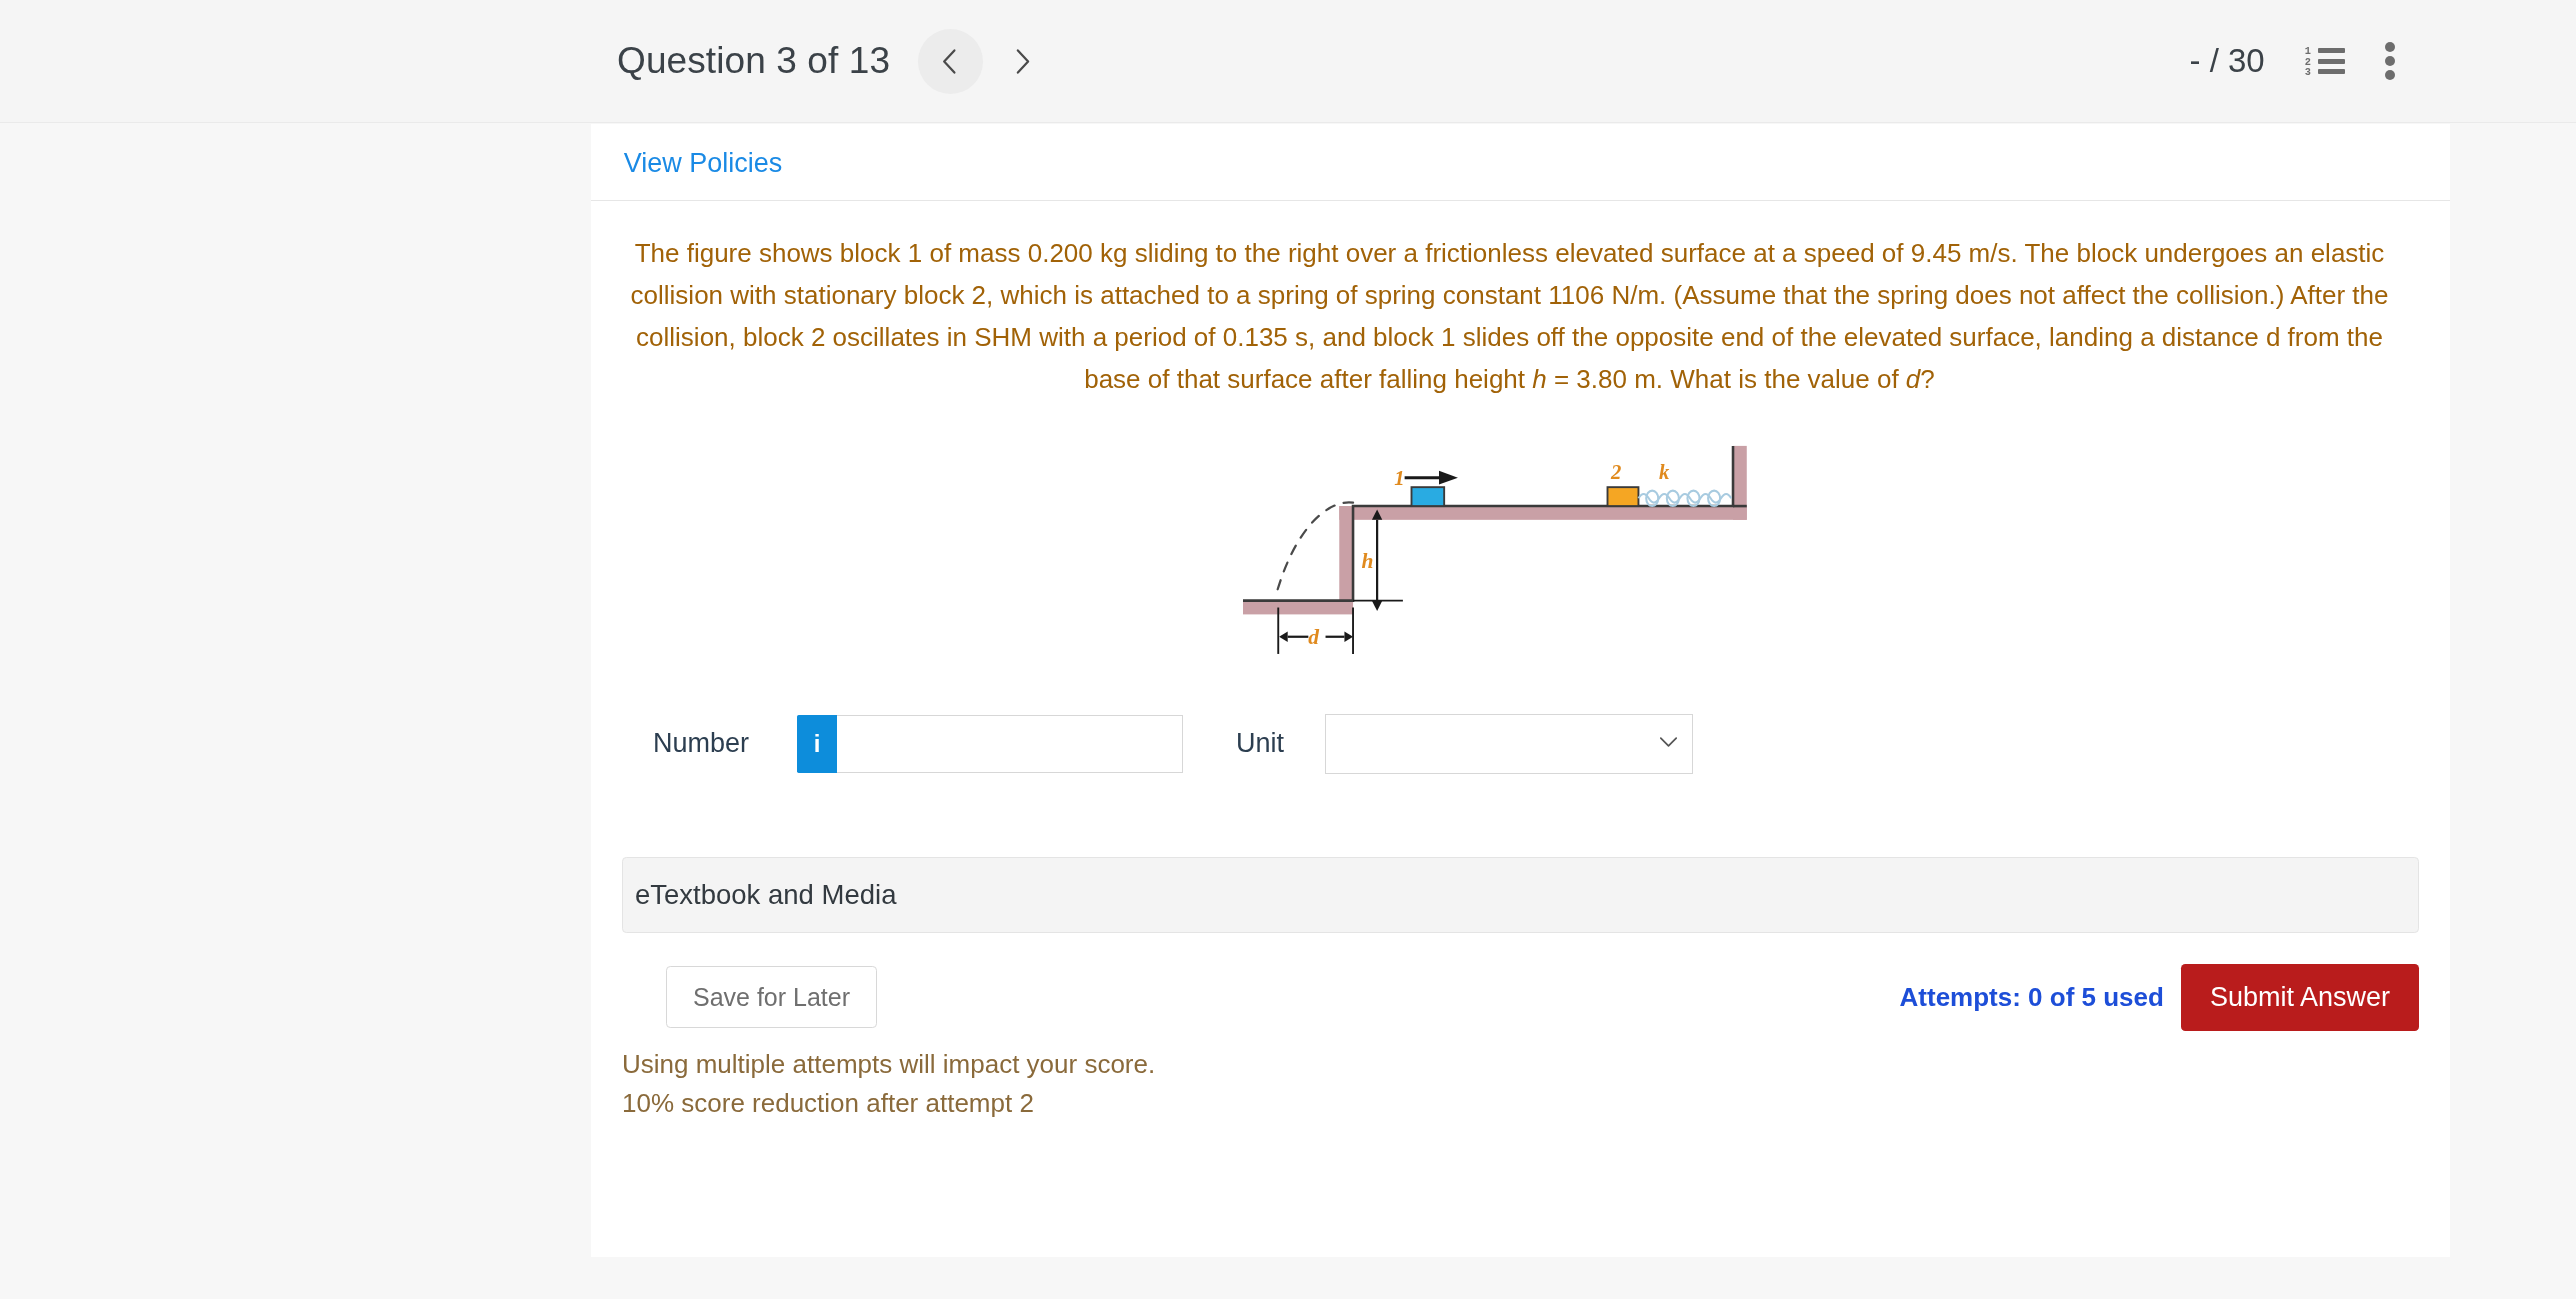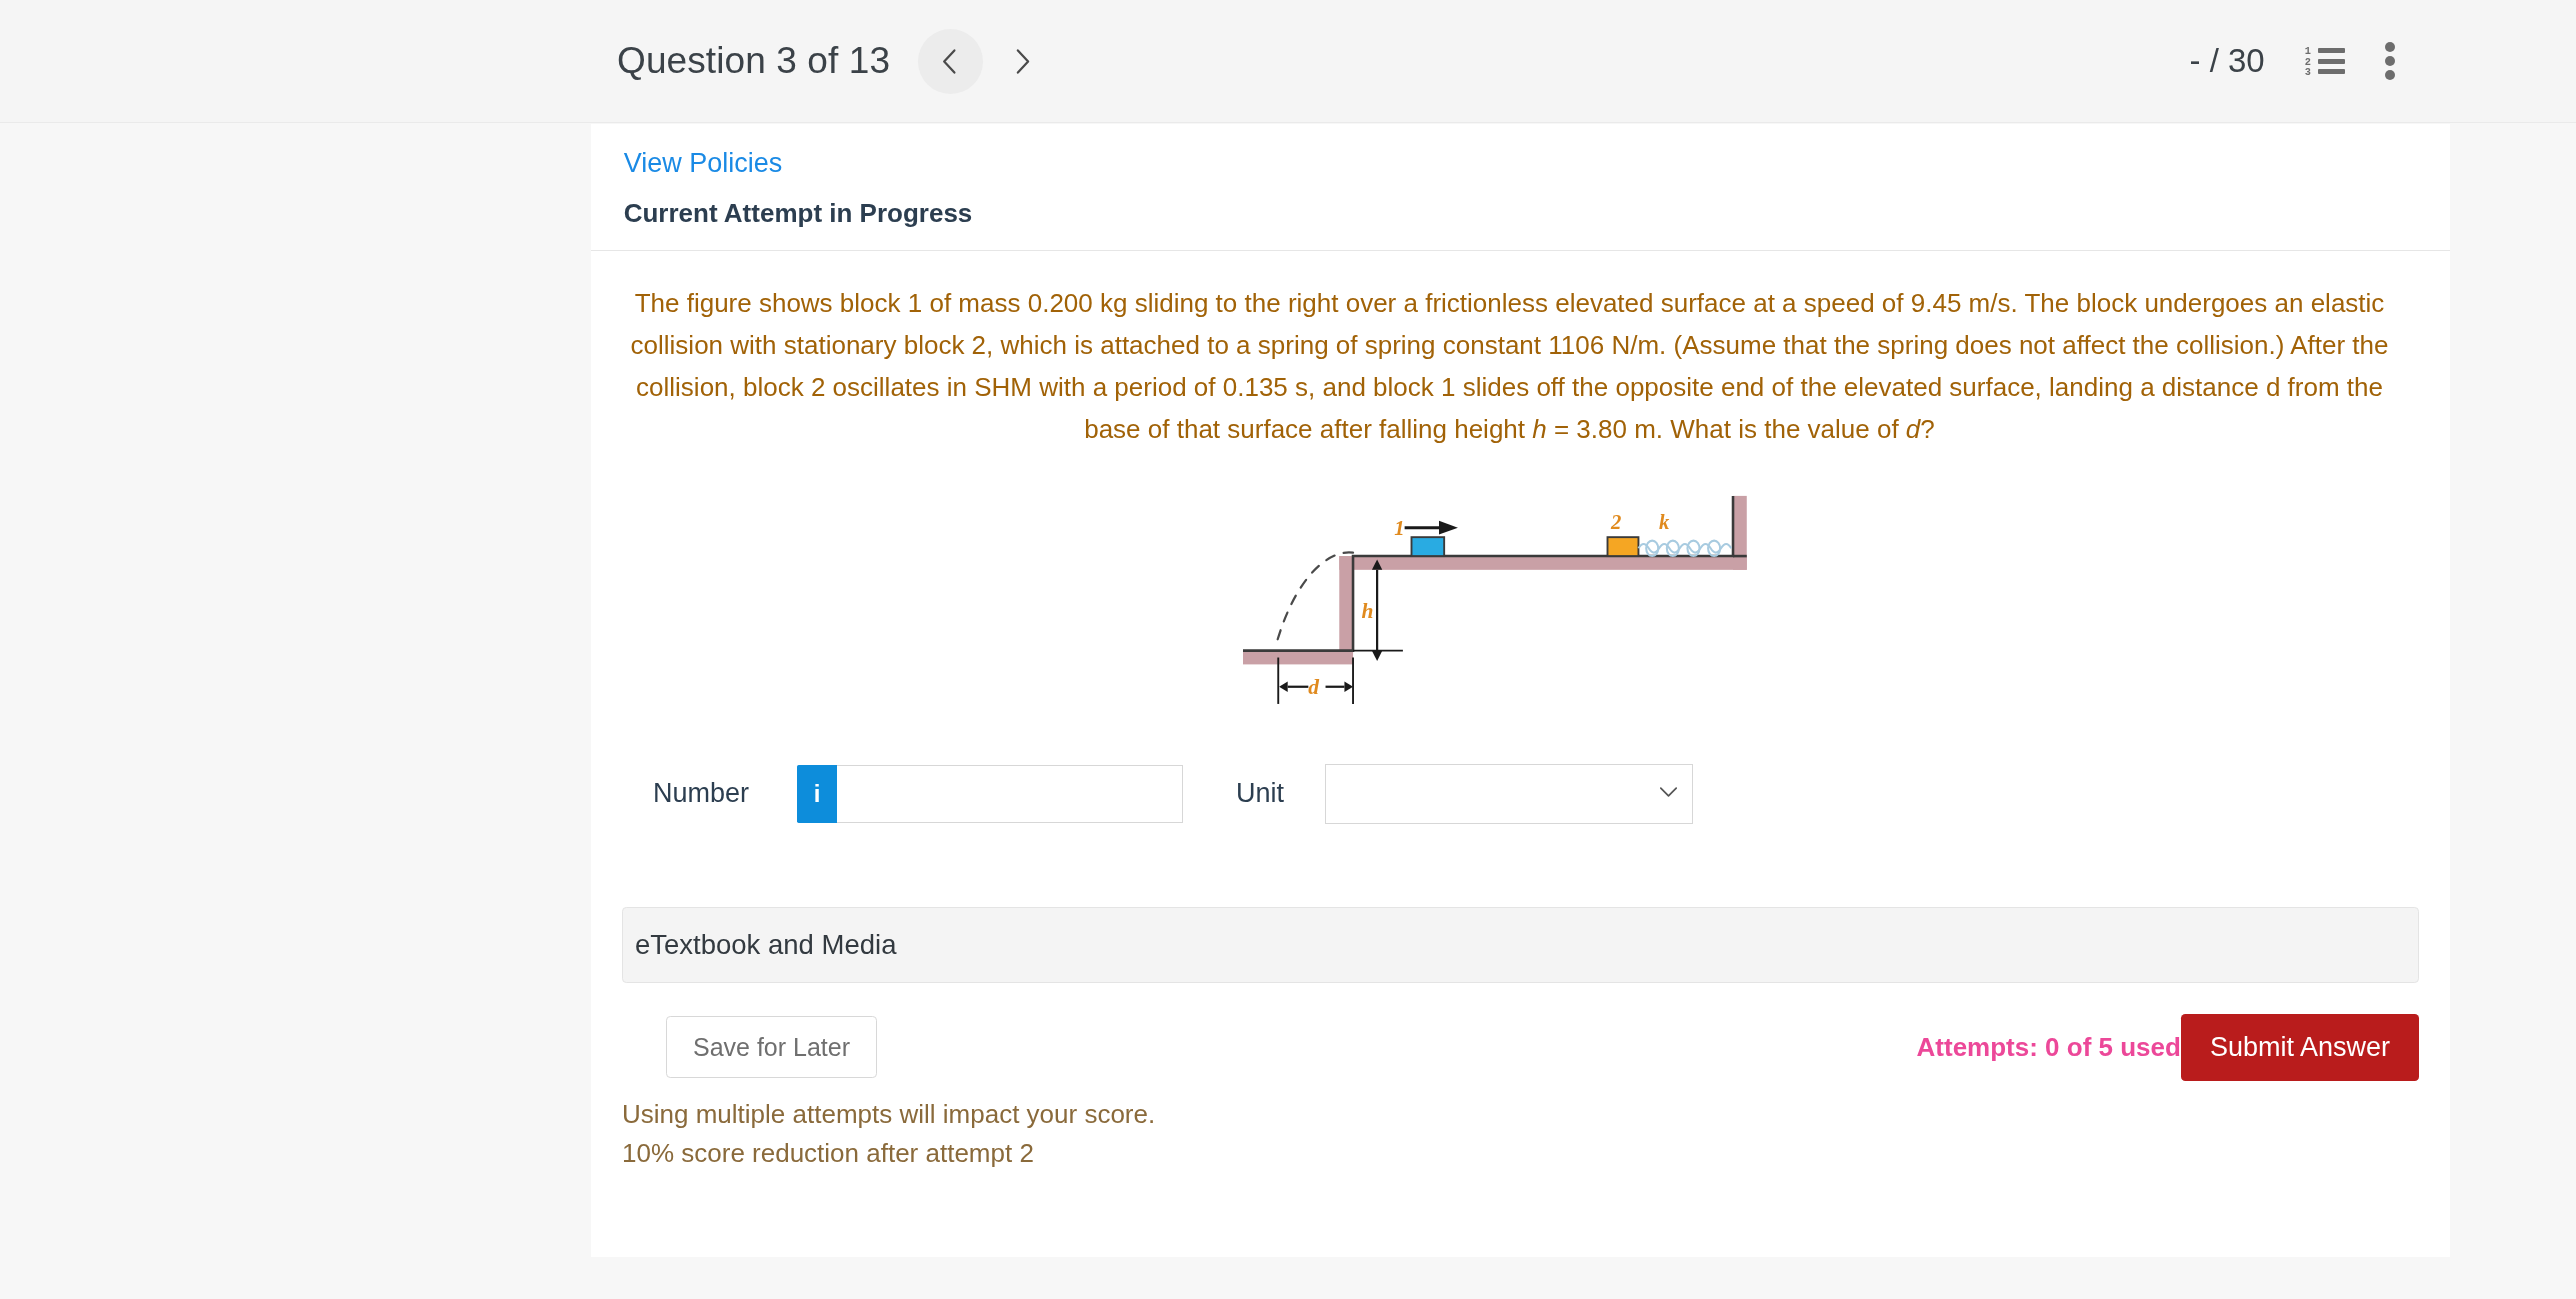--- a/index.html
+++ b/index.html
@@ -236,21 +236,22 @@
     font-family: "Liberation Sans", sans-serif;
   }
   .actions-right {
     margin-left: auto;
     display: flex;
     align-items: center;
   }
   .attempts {
     font-size: 26px;
     font-weight: 700;
-    color: #ec4899;
+    color: #1d4ed8;
+    margin-right: 17px;
     white-space: nowrap;
   }
   .submit-btn {
     height: 67px;
     padding: 0 29px;
     background: #b91c1c;
     border: none;
     border-radius: 4.3px;
     color: #fff;
     font-size: 27px;
@@ -304,21 +305,20 @@
           <i></i>
           <i></i>
         </span>
     </button>
   </div>
 </div>
 
 <div class="card">
   <div style="padding:0 31px;">
     <a class="view-policies">View Policies</a>
-    <div class="attempt-status">Current Attempt in Progress</div>
   </div>
   <div class="divider"></div>
 
   <div class="qbody">
     <div class="qtext"><span>The figure shows block 1 of mass 0.200 kg sliding to the right over a frictionless elevated surface at a speed of 9.45 m/s. The block undergoes an elastic collision with stationary block 2, which is attached to a spring of spring constant 1106 N/m. (Assume that the spring does not affect the collision.) After the collision, block 2 oscillates in SHM with a period of 0.135 s, and block 1 slides off the opposite end of the elevated surface, landing a distance d from the base of that surface after falling height </span><i>h</i><span> = 3.80 m. What is the value of </span><i>d</i><span>?</span></div>
 
     <div class="figwrap">
       <svg width="533" height="241" viewBox="0 0 620 280">
 
         <g>

